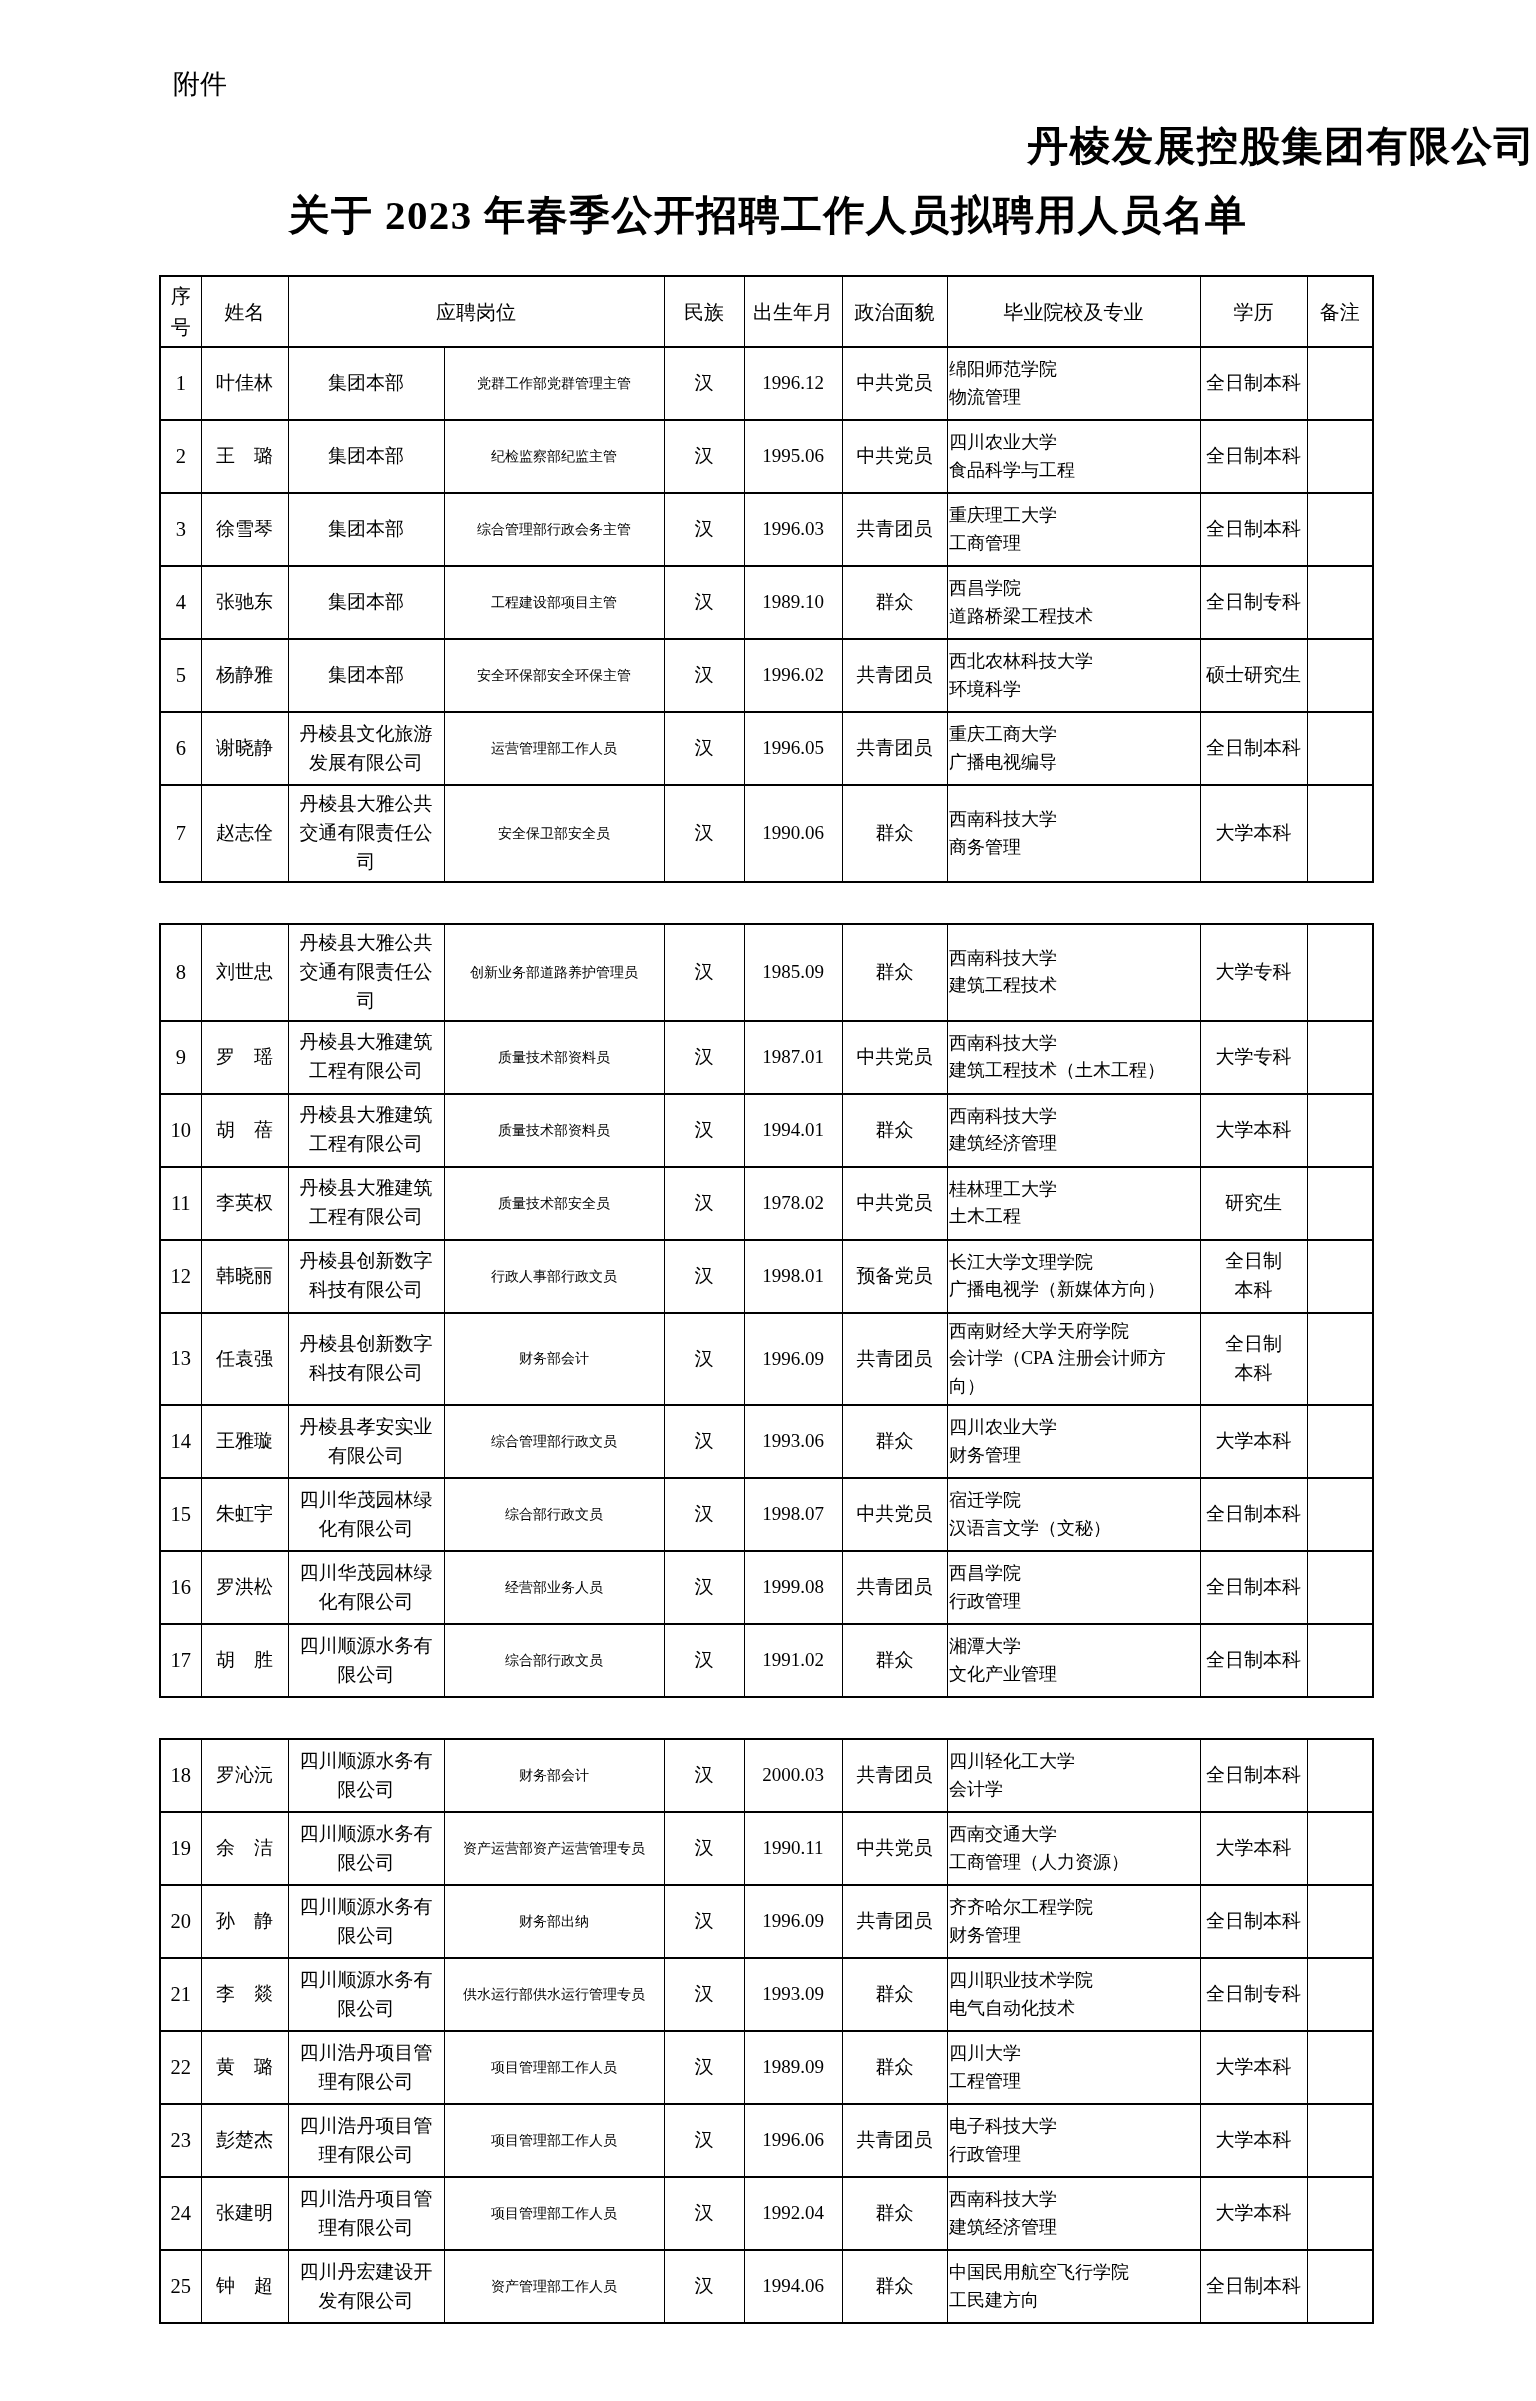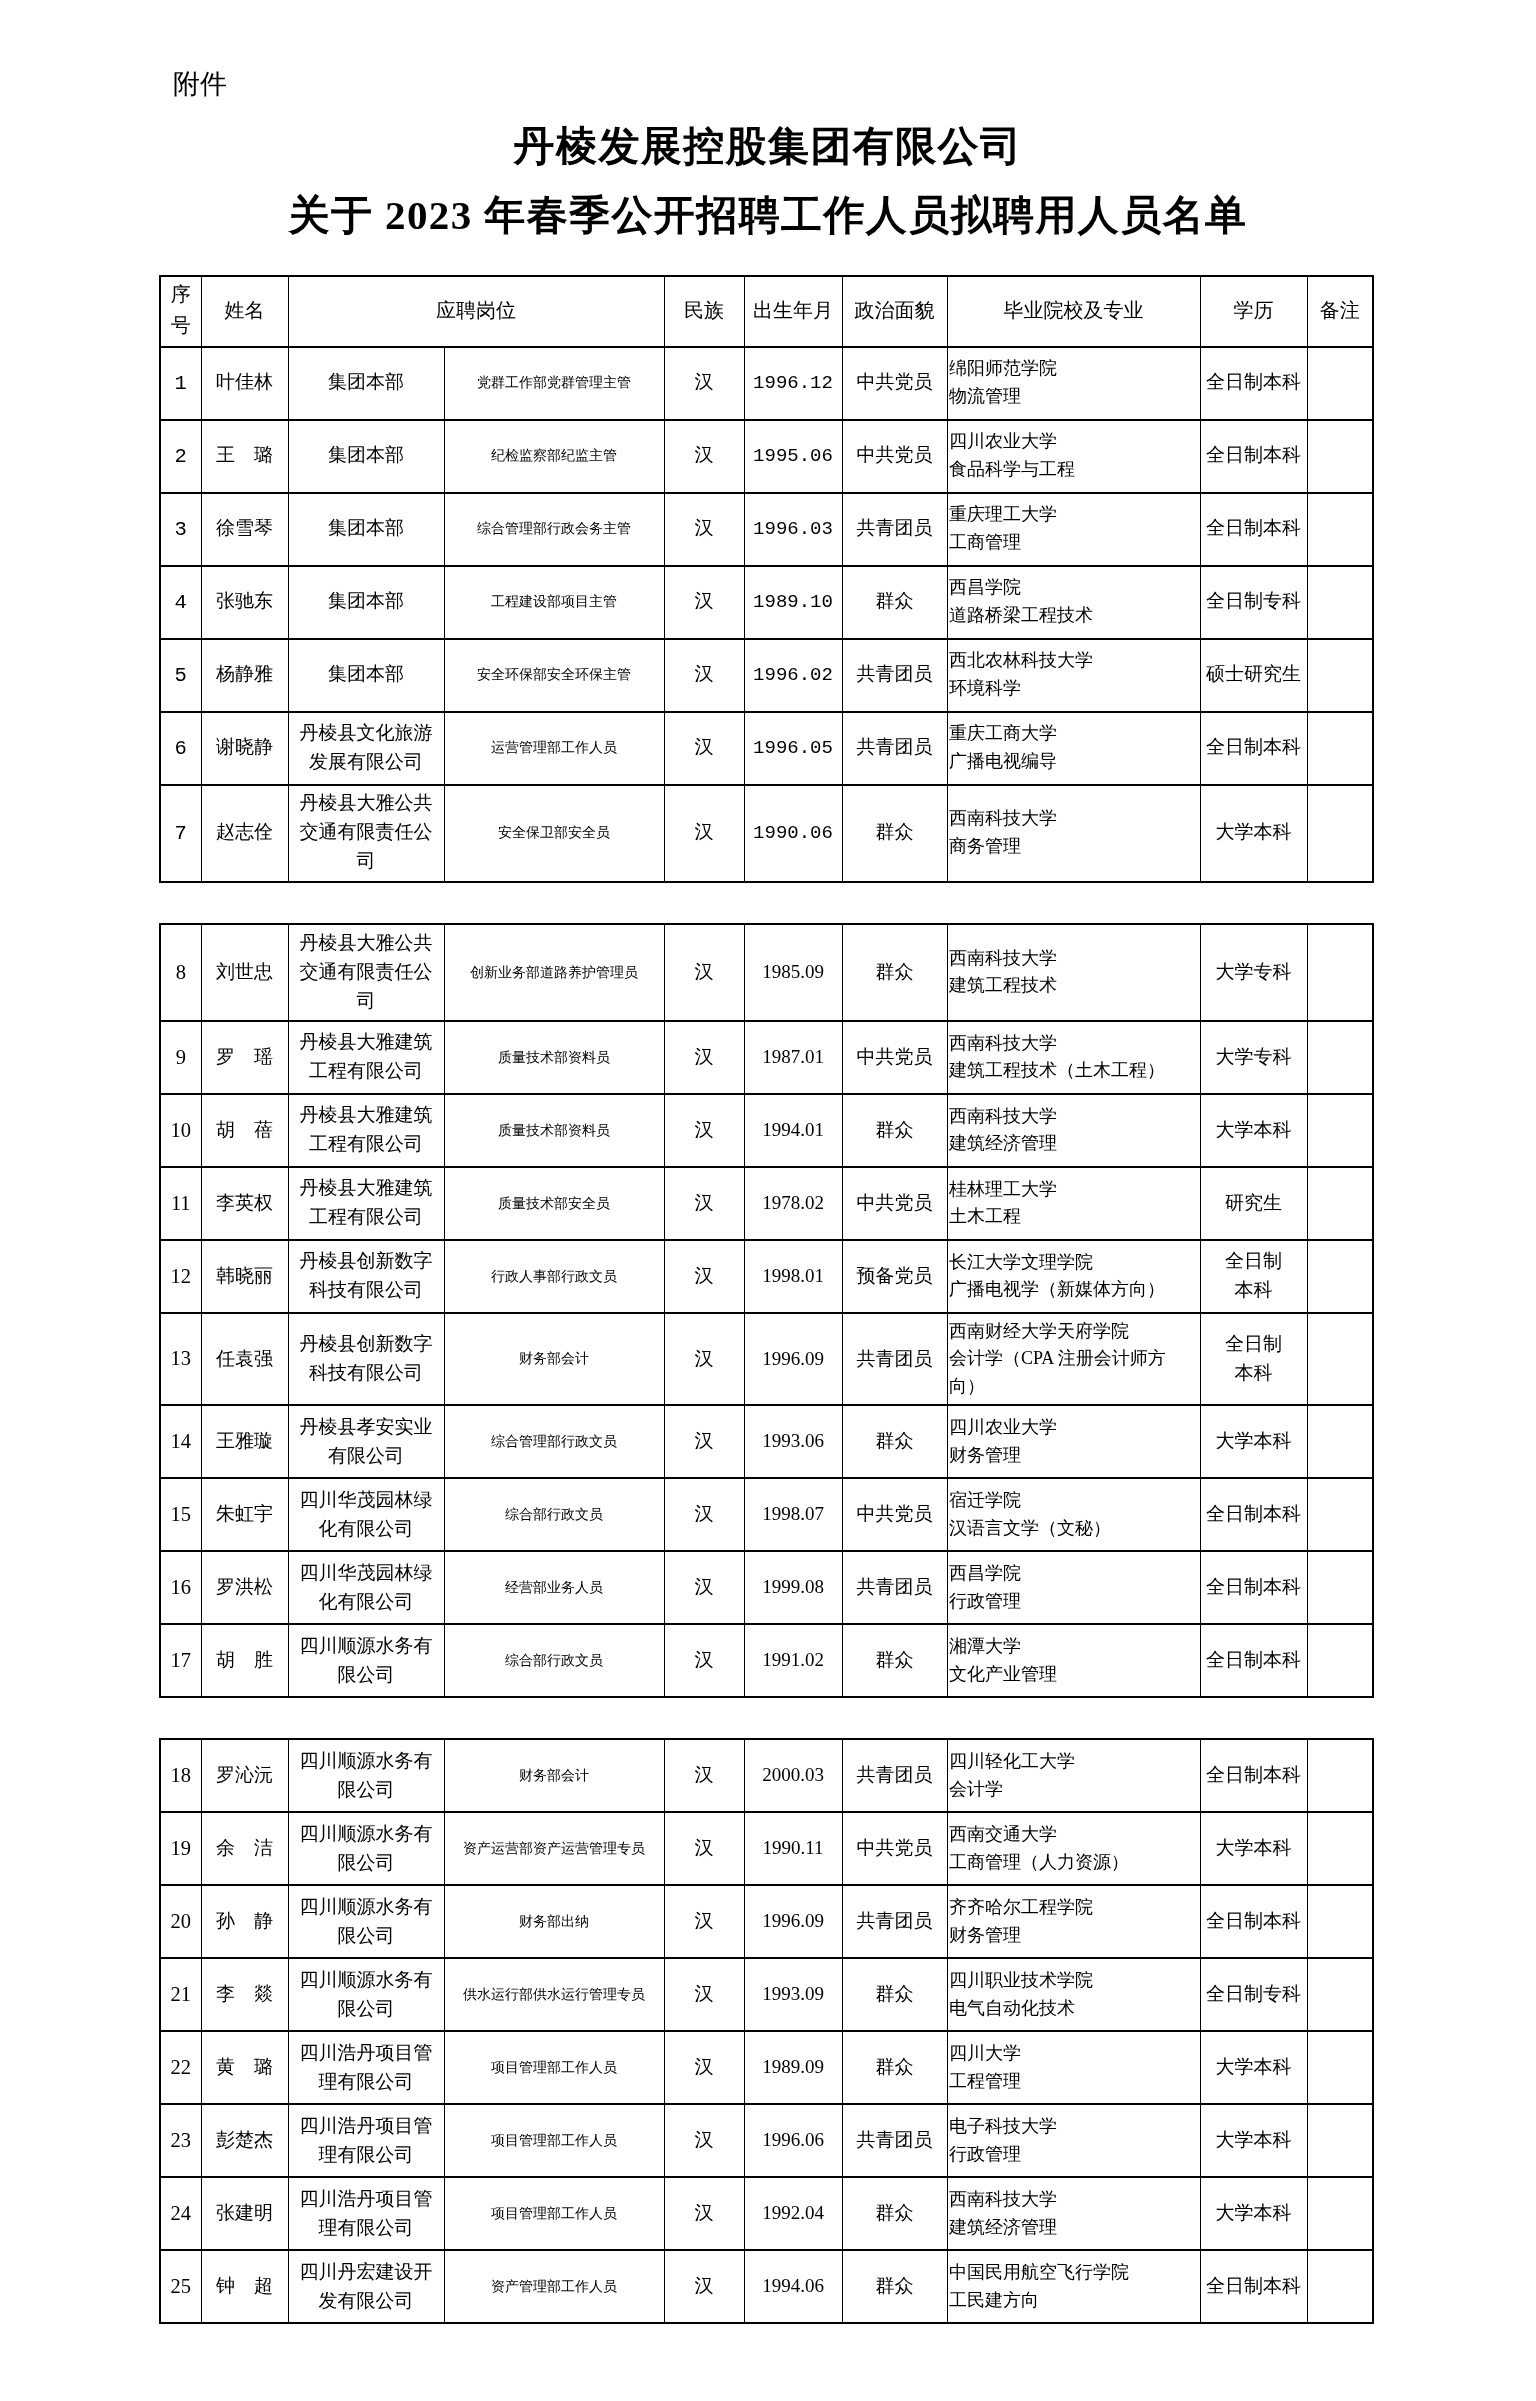--- a/index.html
+++ b/index.html
@@ -21,31 +21,31 @@
     font-size: 27px;
     line-height: 1.2;
   }
   .doc-title, .doc-subtitle {
     text-align: center;
     font-weight: bold;
     font-size: 41px;
     line-height: 1.35;
     letter-spacing: 1.4px;
   }
-  .doc-title { margin-top: 19px; }
+  .doc-title { margin-top: 19px; text-align: right; }
   .doc-subtitle { margin-top: 13.7px; }
   .sheet {
     border-collapse: collapse;
     table-layout: fixed;
     width: 1213px;
     margin-left: 159px;
     border: 2.1px solid #000;
     background: #fff;
   }
-  .sheet.first { margin-top: 31.5px; font-family: Liberation Mono, monospace; }
+  .sheet.first { margin-top: 31.5px; }
   .sheet.cont { margin-top: 40px; }
   .sheet th, .sheet td {
     border: 1.4px solid #000;
     border-top-width: 2.1px;
     border-bottom-width: 2.1px;
     text-align: center;
     vertical-align: middle;
     font-size: 19px;
     line-height: 1.52;
     padding: 4.1px 4.1px;

